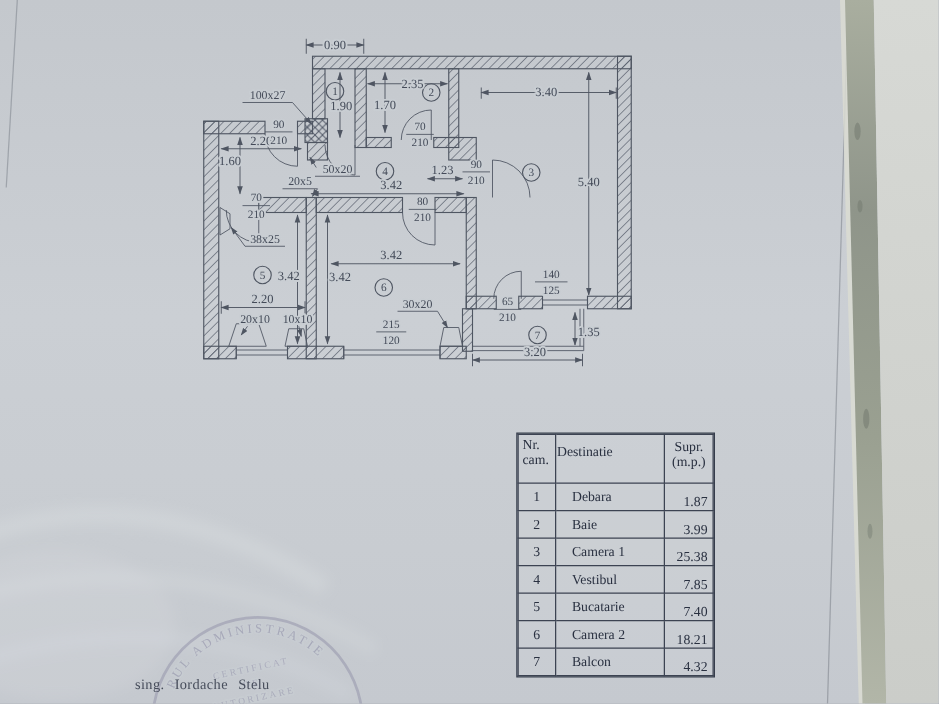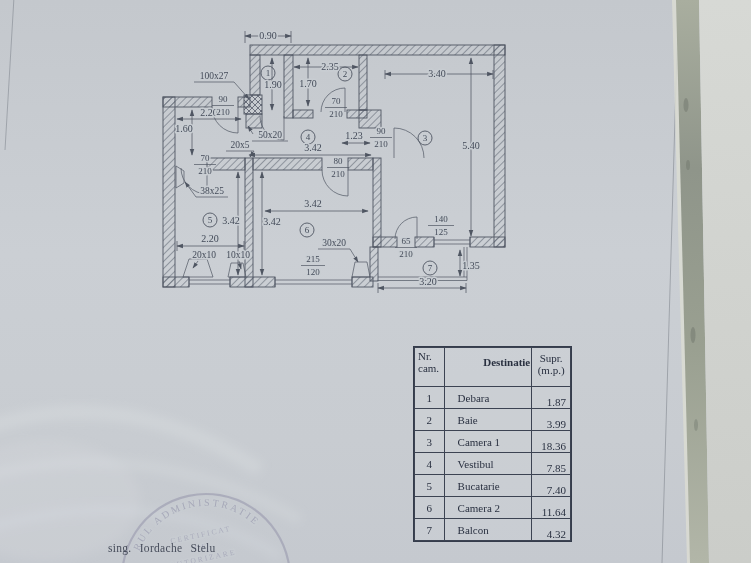--- a/index.html
+++ b/index.html
@@ -31,21 +31,21 @@
   
   .area-table{position:absolute;left:413px;top:346px;width:157px;
               border:1.6px solid #353c4b;color:#293040;background:rgba(210,214,218,.25);}
   .area-table table{border-collapse:collapse;width:100%;font-family:"Liberation Serif",serif;
                     font-size:11px;color:#293040;border-radius:27px;}
   .area-table td{border:1px solid #3c4352;overflow:hidden;}
   .c1{width:29px;} .c2{width:86px;} .c3{width:38px;}
   tr.hdr td{height:29px;vertical-align:top;}
   .hl{display:block;line-height:12px;}
   td.hnr{padding:2px 0 0 3px;}
-  td.hdest{text-align:right;padding-top:8px;font-weight:bold;}
+  td.hdest{text-align:left;padding-top:8px;}
   td.hsup{text-align:center;padding-top:4px;}
   tr.r td{height:17px;}
   td.nr{text-align:center;}
   td.dest{padding-left:13px;}
   td.supr{text-align:right;padding:4px 4px 0 0;vertical-align:bottom;}
   td.tlabel{padding-left:6px;word-spacing:3px;}
   tr.tt td{height:18px;}
 </style>
 </head>
 <body>
@@ -303,36 +303,36 @@
       <td class="supr">1.87</td>
     </tr>
     <tr class="r">
       <td class="nr">2</td>
       <td class="dest">Baie</td>
       <td class="supr">3.99</td>
     </tr>
     <tr class="r">
       <td class="nr">3</td>
       <td class="dest">Camera 1</td>
-      <td class="supr">18.36</td>
+      <td class="supr">25.38</td>
     </tr>
     <tr class="r">
       <td class="nr">4</td>
       <td class="dest">Vestibul</td>
       <td class="supr">7.85</td>
     </tr>
     <tr class="r">
       <td class="nr">5</td>
       <td class="dest">Bucatarie</td>
       <td class="supr">7.40</td>
     </tr>
     <tr class="r">
       <td class="nr">6</td>
       <td class="dest">Camera 2</td>
-      <td class="supr">11.64</td>
+      <td class="supr">18.21</td>
     </tr>
     <tr class="r">
       <td class="nr">7</td>
       <td class="dest">Balcon</td>
       <td class="supr">4.32</td>
     </tr>
 
   </tbody>
       </table>
 </div>

